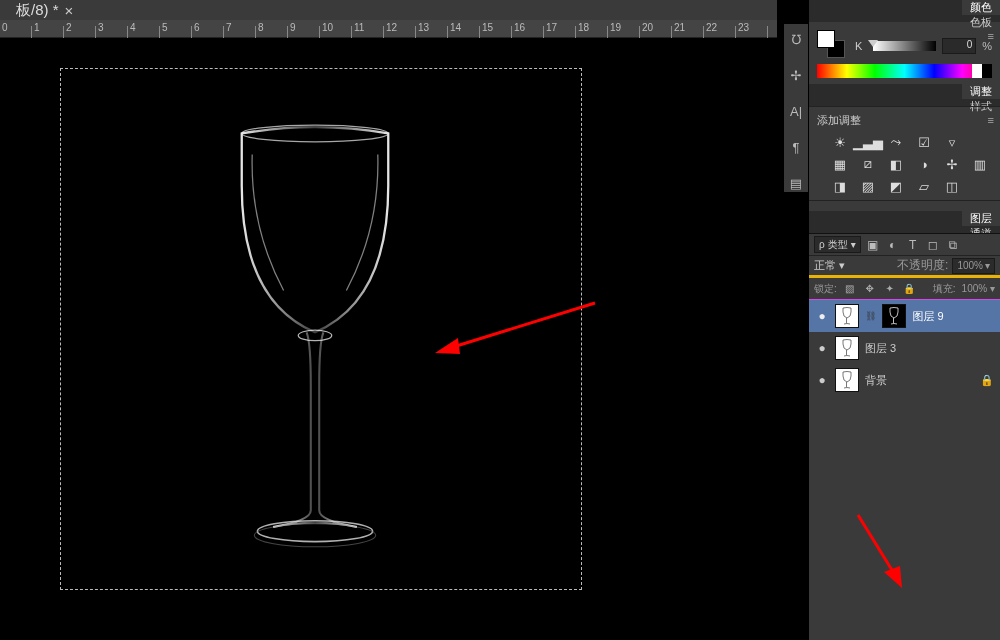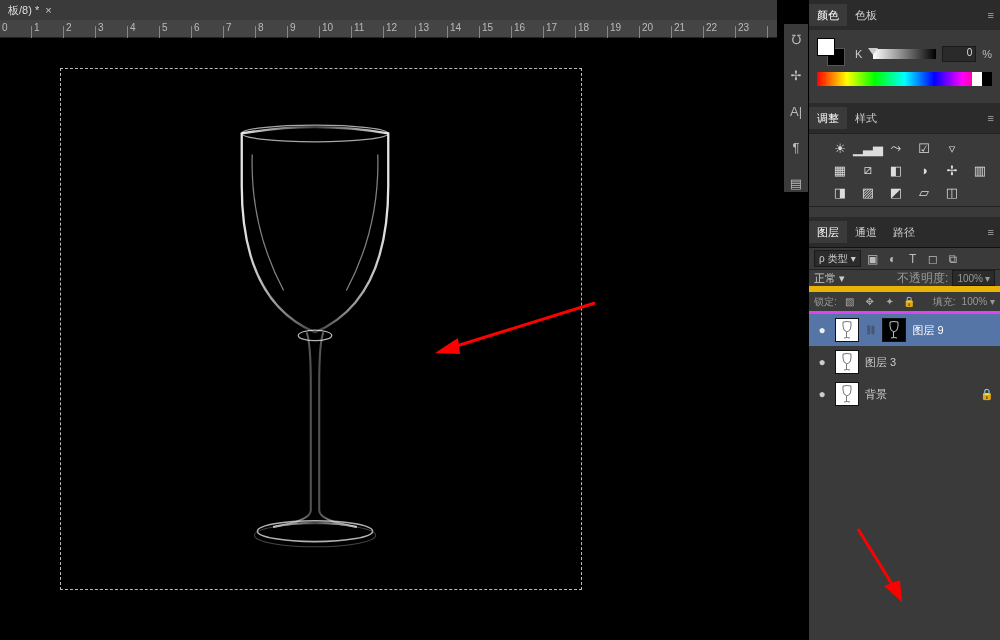--- a/index.html
+++ b/index.html
@@ -1,31 +1,31 @@
 <!DOCTYPE html>
 <html><head>
 <meta charset="utf-8">
 <style>
 * { margin: 0; padding: 0; box-sizing: border-box; }
 body { font-family: "Microsoft YaHei", Arial, sans-serif; font-size: 11px; color: #ccc; background: #000; overflow: hidden; width: 1000px; height: 640px; position: relative; }
 .tab-bar { position: absolute; top: 0; left: 0; width: 777px; height: 20px; background: #3a3a3a; display: flex; align-items: center; }
-.doc-tab { height: 20px; padding: 0 8px; background: #3a3a3a; display: flex; align-items: center; gap: 6px; font-size: 11px; color: #ddd; }
+.doc-tab { height: 20px; padding: 0 16px; background: #3a3a3a; display: flex; align-items: center; gap: 6px; font-size: 15px; color: #ddd; }
 .doc-tab .close-x { cursor: pointer; color: #ccc; }
 .ruler-h { position: absolute; top: 20px; left: 0; width: 777px; height: 18px; background: #444; border-bottom: 1px solid #222; display: flex; }
 .ruler-h .tick { flex: none; width: 32px; height: 18px; position: relative; color: #bbb; font-size: 10px; }
 .ruler-h .tick::before { content: attr(data-n); position: absolute; left: 2px; top: 2px; }
 .ruler-h .tick::after { content: ""; position: absolute; right: 0; top: 6px; bottom: 0; width: 1px; background: #888; }
 .canvas-area { position: absolute; top: 38px; left: 0; width: 777px; height: 602px; background: #000; }
 .selection-marquee { position: absolute; top: 30px; left: 60px; width: 522px; height: 522px; border: 1px dashed #bbb; pointer-events: none; }
 .wineglass { position: absolute; top: 85px; left: 210px; width: 210px; height: 450px; pointer-events: none; }
 .red-arrow { position: absolute; top: 260px; left: 430px; width: 170px; height: 60px; pointer-events: none; }
 .mini-toolbar { position: absolute; top: 24px; left: 784px; width: 24px; background: #3a3a3a; display: flex; flex-direction: column; align-items: center; padding-top: 6px; gap: 18px; }
 .mini-toolbar .tbtn { width: 20px; height: 18px; color: #bbb; font-size: 13px; display: flex; align-items: center; justify-content: center; cursor: pointer; }
 .panels { position: absolute; top: 0; left: 809px; width: 191px; height: 640px; background: #3a3a3a; display: flex; flex-direction: column; }
-.panel-header { height: 30px; background: #2b2b2b; display: flex; align-items: center; font-size: 11px; }
+.panel-header { height: 22px; background: #2b2b2b; display: flex; align-items: flex-end; font-size: 11px; flex-direction: column; }
 .panel-header .tab { padding: 0 8px; height: 22px; display: flex; align-items: center; color: #ccc; cursor: pointer; }
 .panel-header .tab.active { background: #3a3a3a; color: #fff; }
 .panel-header .menu { margin-left: auto; padding: 0 6px; color: #aaa; cursor: pointer; }
 
 .color-panel { padding: 8px 8px 2px 8px; }
 .swatch-pair { position: relative; width: 28px; height: 28px; }
 .swatch-pair .fg { position: absolute; top: 0; left: 0; width: 18px; height: 18px; background: #fff; border: 1px solid #000; }
 .swatch-pair .bg { position: absolute; bottom: 0; right: 0; width: 18px; height: 18px; background: #000; border: 1px solid #555; }
 .k-slider-row { display: flex; align-items: center; gap: 6px; margin: 8px 0 4px 0; }
 .k-slider-row .label { width: 12px; color: #ccc; }
@@ -40,26 +40,26 @@
 .adjust-panel { padding: 6px 8px 10px 8px; border-top: 1px solid #222; }
 .adjust-title { font-size: 11px; color: #ccc; margin-bottom: 6px; }
 .adj-row { display: flex; gap: 10px; justify-content: flex-start; margin-bottom: 6px; padding-left: 14px; }
 .adj-row .adj-ic { width: 18px; height: 16px; color: #ddd; font-size: 13px; display: flex; align-items: center; justify-content: center; cursor: pointer; }
 .adj-divider { height: 1px; background: #222; margin: 6px -8px 0 -8px; }
 
 .layers-panel { flex: 1; display: flex; flex-direction: column; border-top: 1px solid #111; }
 .layers-toolbar { height: 22px; display: flex; align-items: center; gap: 4px; padding: 0 5px; background: #3a3a3a; border-bottom: 1px solid #222; }
 .layers-toolbar .lt-select { flex: none; height: 17px; background: #2b2b2b; border: 1px solid #1a1a1a; color: #ccc; font-size: 10px; padding: 0 4px; display: flex; align-items: center; gap: 3px; cursor: pointer; }
 .layers-toolbar .lt-ic { width: 16px; height: 16px; color: #bbb; font-size: 12px; display: flex; align-items: center; justify-content: center; cursor: pointer; }
-.blend-row { height: 22px; display: flex; align-items: center; padding: 0 5px; gap: 4px; border-bottom: 6px solid #eab308; }
+.blend-row { height: 22px; display: flex; align-items: center; padding: 0 5px; gap: 4px; border-bottom: 3px solid #eab308; }
 .blend-row .lt-select.wide { width: 64px; }
 .blend-row .spacer { flex: 1; }
 .blend-row .opacity-label { font-size: 12px; color: #999; }
 .blend-row .opacity-val { height: 16px; background: #2b2b2b; border: 1px solid #1a1a1a; color: #999; font-size: 10px; padding: 0 4px; display: flex; align-items: center; gap: 2px; }
-.lock-row { height: 22px; display: flex; align-items: center; padding: 0 5px; gap: 6px; border-bottom: 3px solid #d946ef; font-size: 10px; color: #999; }
+.lock-row { height: 22px; display: flex; align-items: center; padding: 0 5px; gap: 6px; border-bottom: 1px solid #d946ef; font-size: 10px; color: #999; }
 .lock-row .lk-ic { width: 14px; height: 14px; color: #aaa; display: flex; align-items: center; justify-content: center; cursor: pointer; }
 .layer-list { flex: 1; background: #3a3a3a; overflow: hidden; position: relative; }
 .layer-row { height: 32px; display: flex; align-items: center; gap: 6px; padding: 0 6px; cursor: pointer; }
 .layer-row.selected { background: #5575a6; color: #fff; }
 .layer-row .eye { width: 14px; font-size: 12px; color: #ccc; text-align: center; }
 .layer-row.selected .eye { color: #eee; }
 .layer-thumb { width: 24px; height: 24px; border: 1px solid #111; background: #fff; display: flex; align-items: center; justify-content: center; }
 .layer-thumb.mask { background: #000; }
 .layer-link { font-size: 9px; color: #333; }
 .layer-label { font-size: 11px; }
@@ -160,26 +160,27 @@
           <div class="pct">%</div>
         </div>
       </div>
     </div>
     <div class="hue-strip">
       <div class="white-cap"></div>
       <div class="black-cap"></div>
     </div>
   </div>
 
-  <div class="panel-header" style="margin-top:15px;">
+  <div class="panel-header" style="margin-top:4px;">
     <div class="tab active">调整</div>
     <div class="tab">样式</div>
     <div class="menu">≡</div>
   </div>
   <div class="adjust-panel">
+    <div class="adjust-title">添加调整</div>
     <div class="adj-row">
       <div class="adj-ic">☀</div>
       <div class="adj-ic">▁▃▅</div>
       <div class="adj-ic">⤳</div>
       <div class="adj-ic">☑</div>
       <div class="adj-ic">▿</div>
     </div>
     <div class="adj-row">
       <div class="adj-ic">▦</div>
       <div class="adj-ic">⧄</div>

